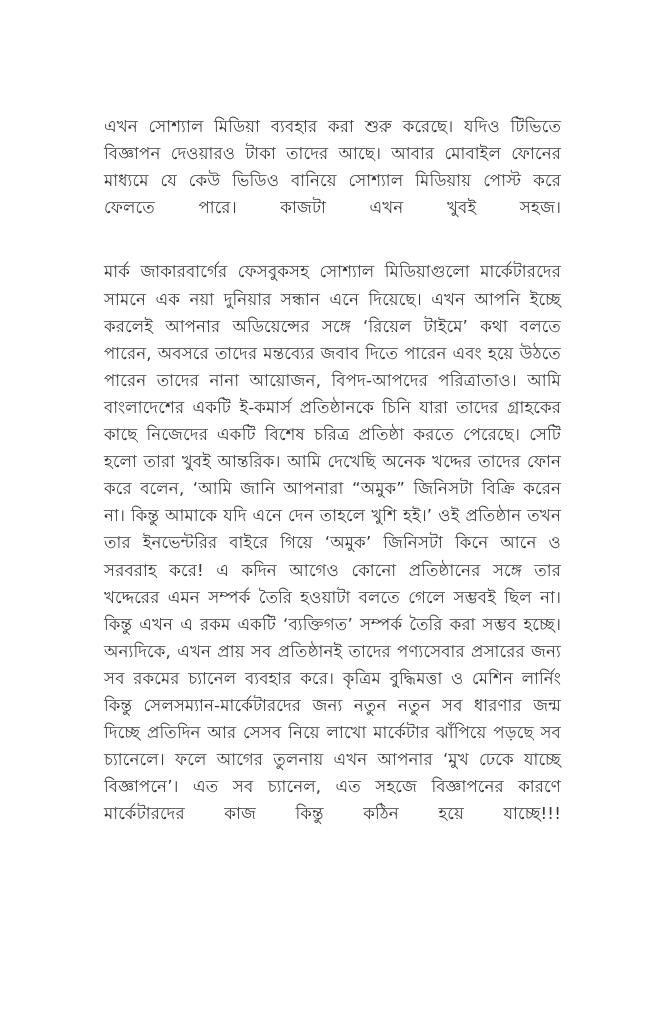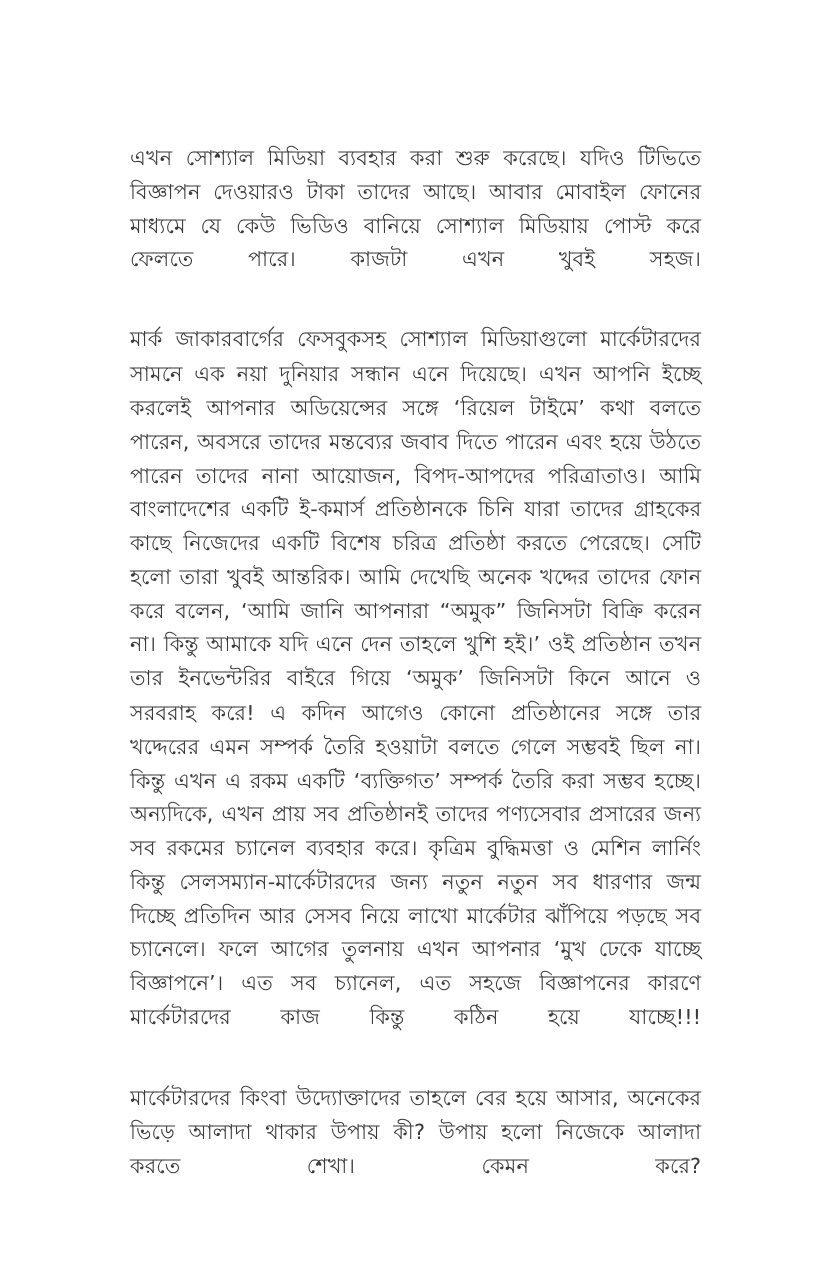--- a/index.html
+++ b/index.html
@@ -48,15 +48,14 @@
     width: 100%;
   }
 </style>
 </head>
 <body>
 
 <div class="page">
   <div class="text-column">
     <p class="para">এখন সোশ্যাল মিডিয়া ব্যবহার করা শুরু করেছে। যদিও টিভিতে বিজ্ঞাপন দেওয়ারও টাকা তাদের আছে। আবার মোবাইল ফোনের মাধ্যমে যে কেউ ভিডিও বানিয়ে সোশ্যাল মিডিয়ায় পোস্ট করে ফেলতে পারে। কাজটা এখন খুবই সহজ।</p>
     <p class="para">মার্ক জাকারবার্গের ফেসবুকসহ সোশ্যাল মিডিয়াগুলো মার্কেটারদের সামনে এক নয়া দুনিয়ার সন্ধান এনে দিয়েছে। এখন আপনি ইচ্ছে করলেই আপনার অডিয়েন্সের সঙ্গে ‘রিয়েল টাইমে’ কথা বলতে পারেন, অবসরে তাদের মন্তব্যের জবাব দিতে পারেন এবং হয়ে উঠতে পারেন তাদের নানা আয়োজন, বিপদ-আপদের পরিত্রাতাও। আমি বাংলাদেশের একটি ই-কমার্স প্রতিষ্ঠানকে চিনি যারা তাদের গ্রাহকের কাছে নিজেদের একটি বিশেষ চরিত্র প্রতিষ্ঠা করতে পেরেছে। সেটি হলো তারা খুবই আন্তরিক। আমি দেখেছি অনেক খদ্দের তাদের ফোন করে বলেন, ‘আমি জানি আপনারা “অমুক” জিনিসটা বিক্রি করেন না। কিন্তু আমাকে যদি এনে দেন তাহলে খুশি হই।’ ওই প্রতিষ্ঠান তখন তার ইনভেন্টরির বাইরে গিয়ে ‘অমুক’ জিনিসটা কিনে আনে ও সরবরাহ করে! এ কদিন আগেও কোনো প্রতিষ্ঠানের সঙ্গে তার খদ্দেরের এমন সম্পর্ক তৈরি হওয়াটা বলতে গেলে সম্ভবই ছিল না। কিন্তু এখন এ রকম একটি ‘ব্যক্তিগত’ সম্পর্ক তৈরি করা সম্ভব হচ্ছে। অন্যদিকে, এখন প্রায় সব প্রতিষ্ঠানই তাদের পণ্যসেবার প্রসারের জন্য সব রকমের চ্যানেল ব্যবহার করে। কৃত্রিম বুদ্ধিমত্তা ও মেশিন লার্নিং কিন্তু সেলসম্যান-মার্কেটারদের জন্য নতুন নতুন সব ধারণার জন্ম দিচ্ছে প্রতিদিন আর সেসব নিয়ে লাখো মার্কেটার ঝাঁপিয়ে পড়ছে সব চ্যানেলে। ফলে আগের তুলনায় এখন আপনার ‘মুখ ঢেকে যাচ্ছে বিজ্ঞাপনে’। এত সব চ্যানেল, এত সহজে বিজ্ঞাপনের কারণে মার্কেটারদের কাজ কিন্তু কঠিন হয়ে যাচ্ছে!!!</p>
-    <p class="para">মার্কেটারদের কিংবা উদ্যোক্তাদের তাহলে বের হয়ে আসার, অনেকের ভিড়ে আলাদা থাকার উপায় কী? উপায় হলো নিজেকে আলাদা করতে শেখা। কেমন করে?</p>
   </div>
 </div>
 
 </body></html>

